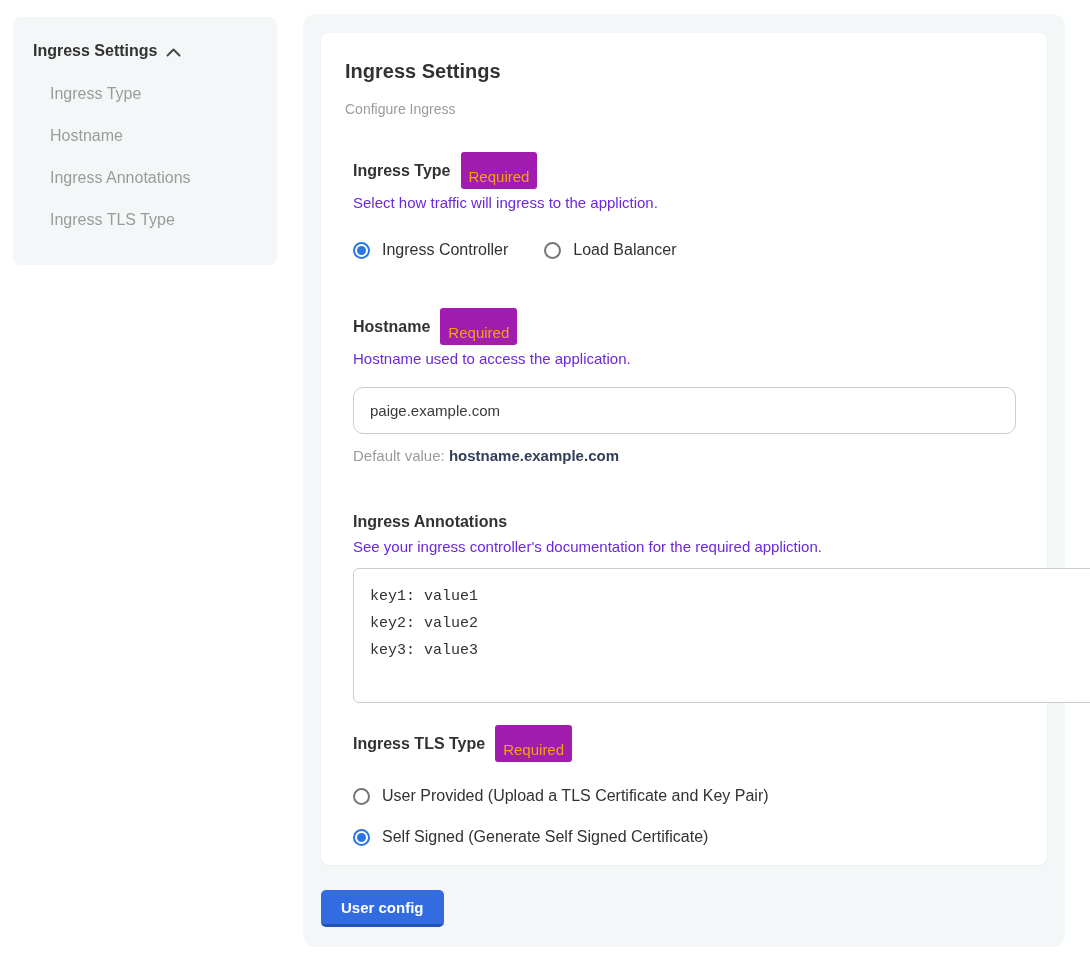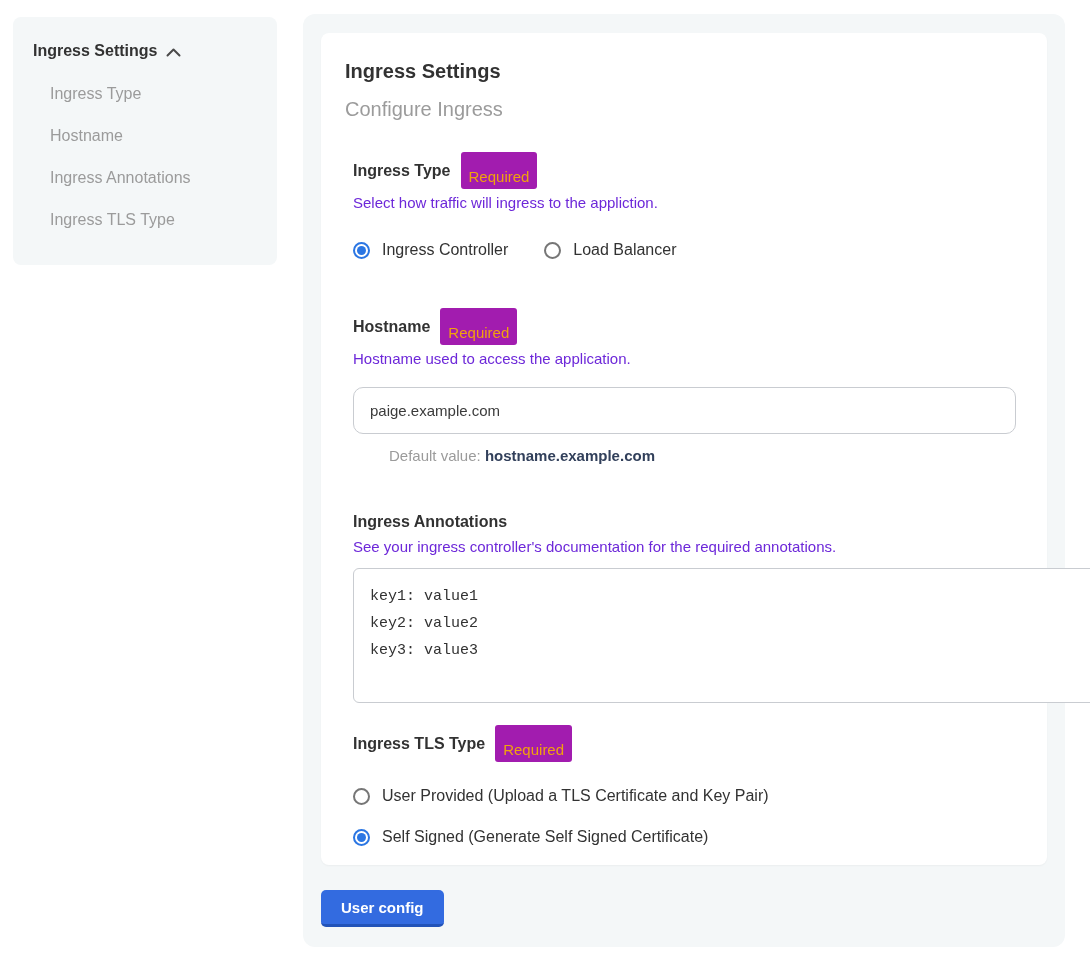--- a/index.html
+++ b/index.html
@@ -68,21 +68,21 @@
   }
   .card-title {
     font-size: 20px;
     font-weight: bold;
     color: #323232;
     line-height: 24px;
     margin: 0;
   }
   .card-subtitle {
     margin-top: 17px;
-    font-size: 20px;
+    font-size: 14px;
     color: #9b9b9b;
     line-height: 18px;
   }
 
   .sections { margin-left: 8px; }
 
   .section-header {
     display: flex;
     align-items: center;
     gap: 10px;
@@ -154,21 +154,20 @@
     font-size: 15px;
     color: #3b3b3b;
     background: #ffffff;
     outline: none;
   }
   .default-line {
     margin-top: 13px;
     font-size: 15px;
     color: #9b9b9b;
     line-height: 18px;
-    margin-left: 36px;
   }
   .default-value {
     color: #32405b;
     font-weight: bold;
   }
   .annotations-textarea {
     display: block;
     margin-top: 12px;
     width: 795px; height: 135px;
     border: 1px solid #c9ccd1;
@@ -256,21 +255,21 @@
         <div class="default-line">
           <span>Default value:</span>
           <span class="default-value">hostname.example.com</span>
         </div>
       </div>
 
       <div class="section section-annotations">
         <div class="section-header">
           <span>Ingress Annotations</span>
         </div>
-        <div class="section-help">See your ingress controller's documentation for the required annotations.</div>
+        <div class="section-help">See your ingress controller's documentation for the required appliction.</div>
         <textarea class="annotations-textarea" spellcheck="false" style="">key1: value1
 key2: value2
 key3: value3</textarea>
       </div>
 
       <div class="section section-tls">
         <div class="section-header">
           <span>Ingress TLS Type</span>
           <span class="required-badge">Required</span>
         </div>

